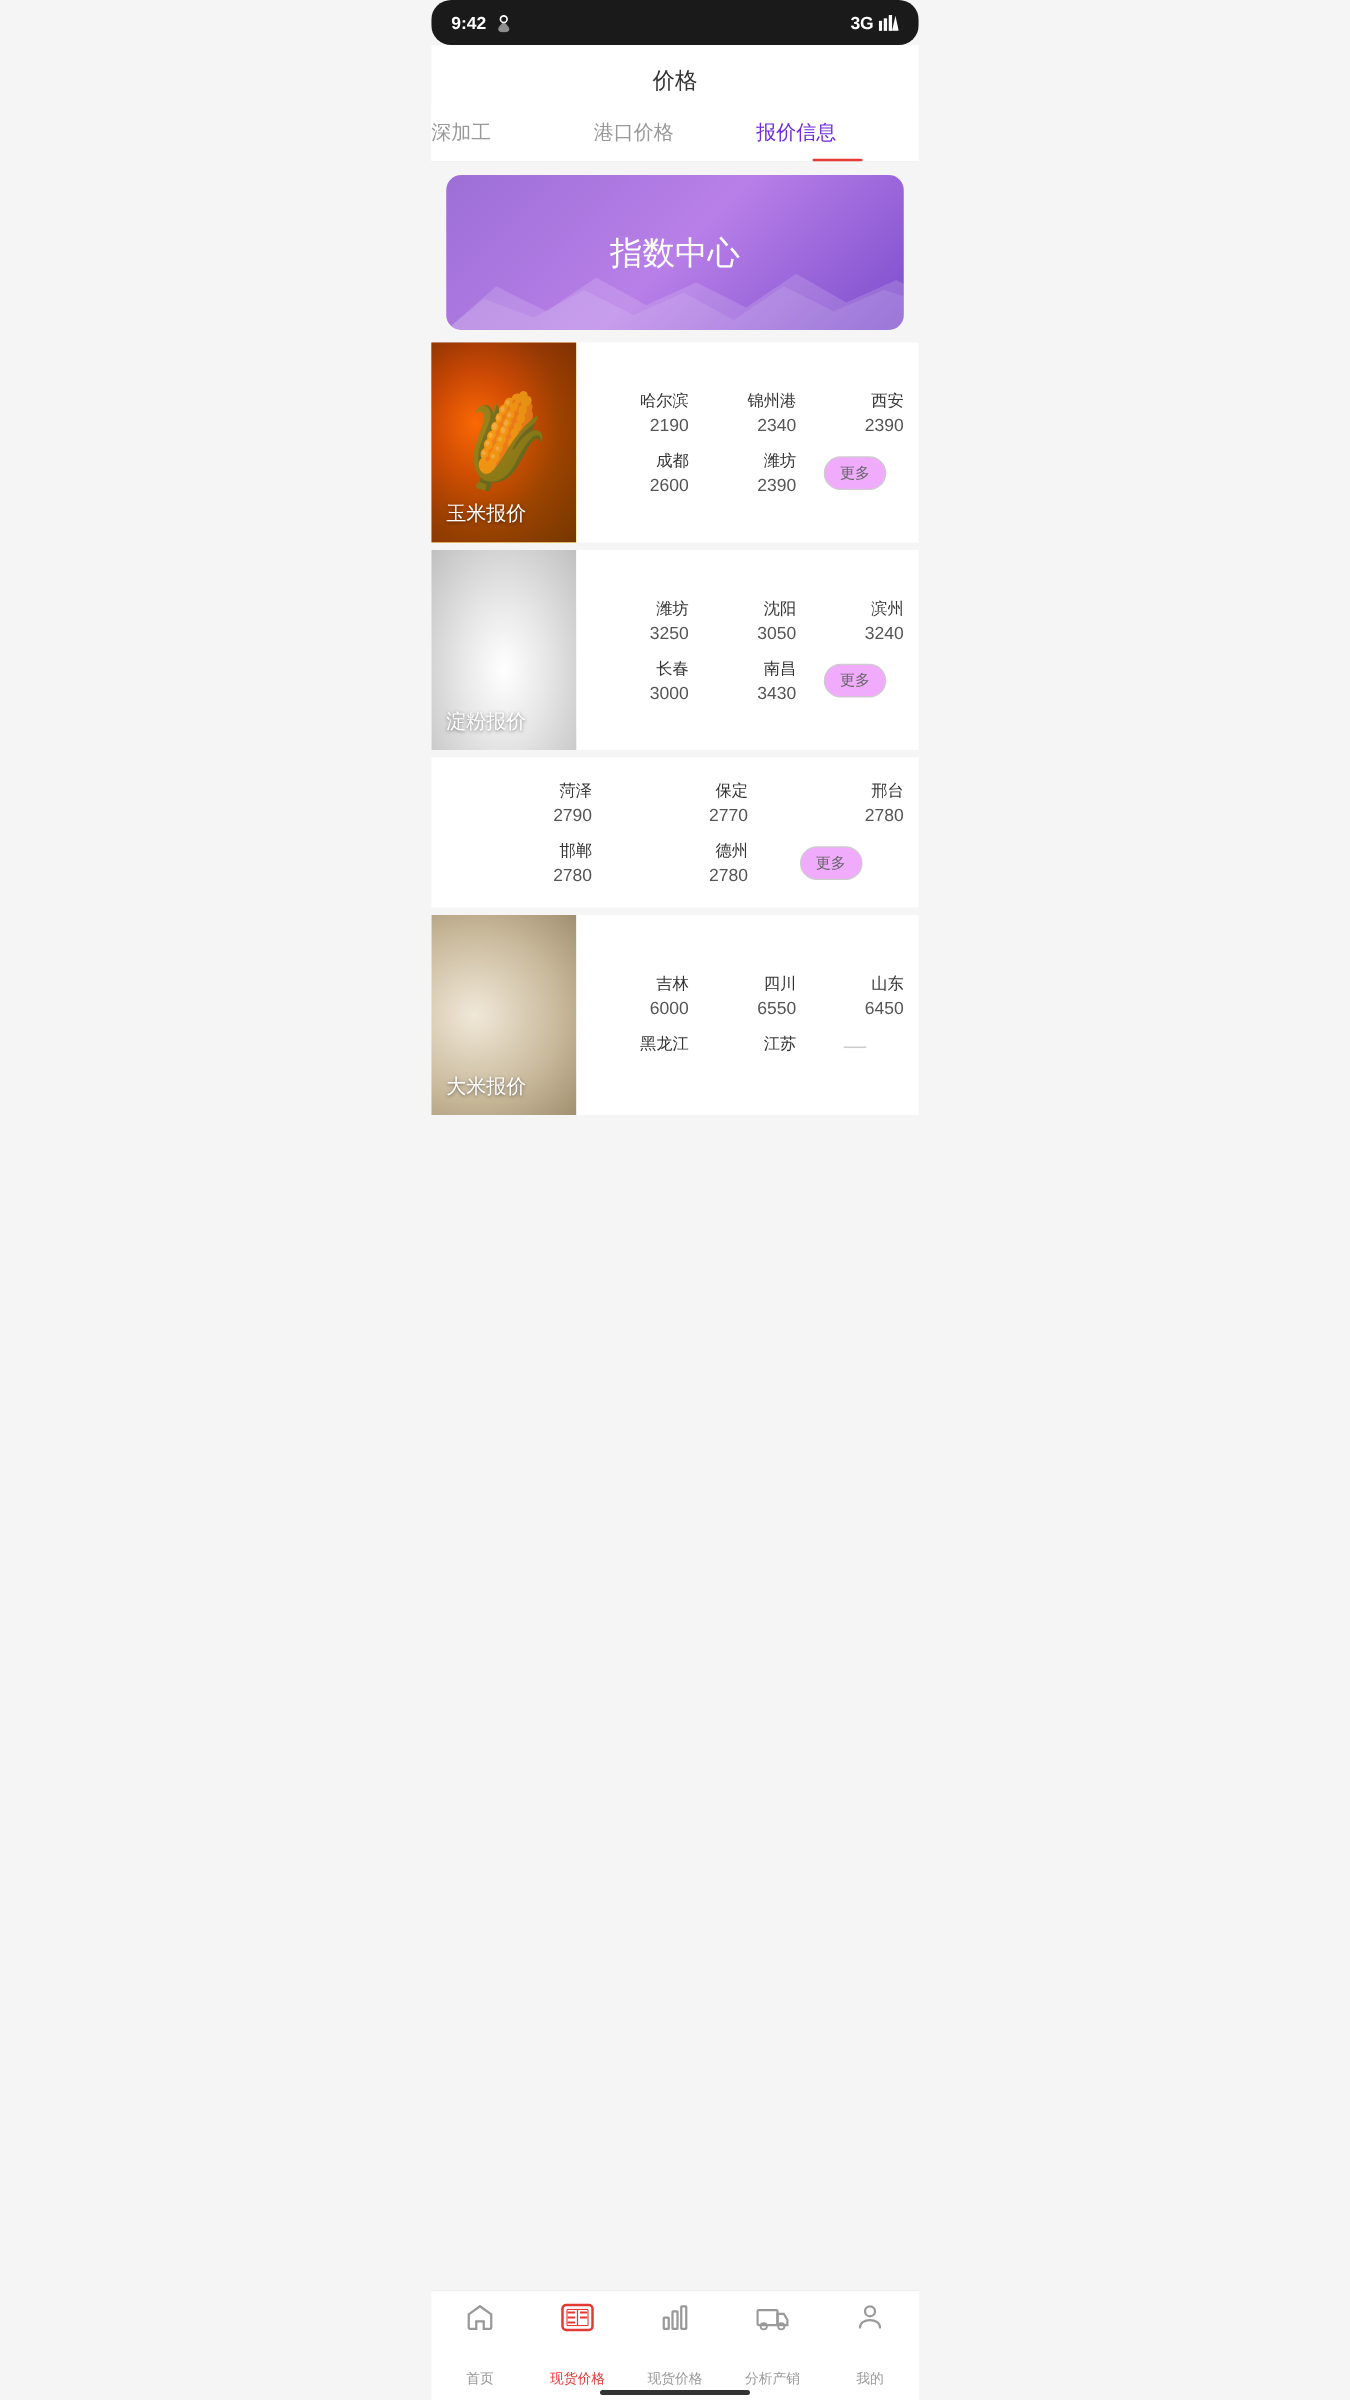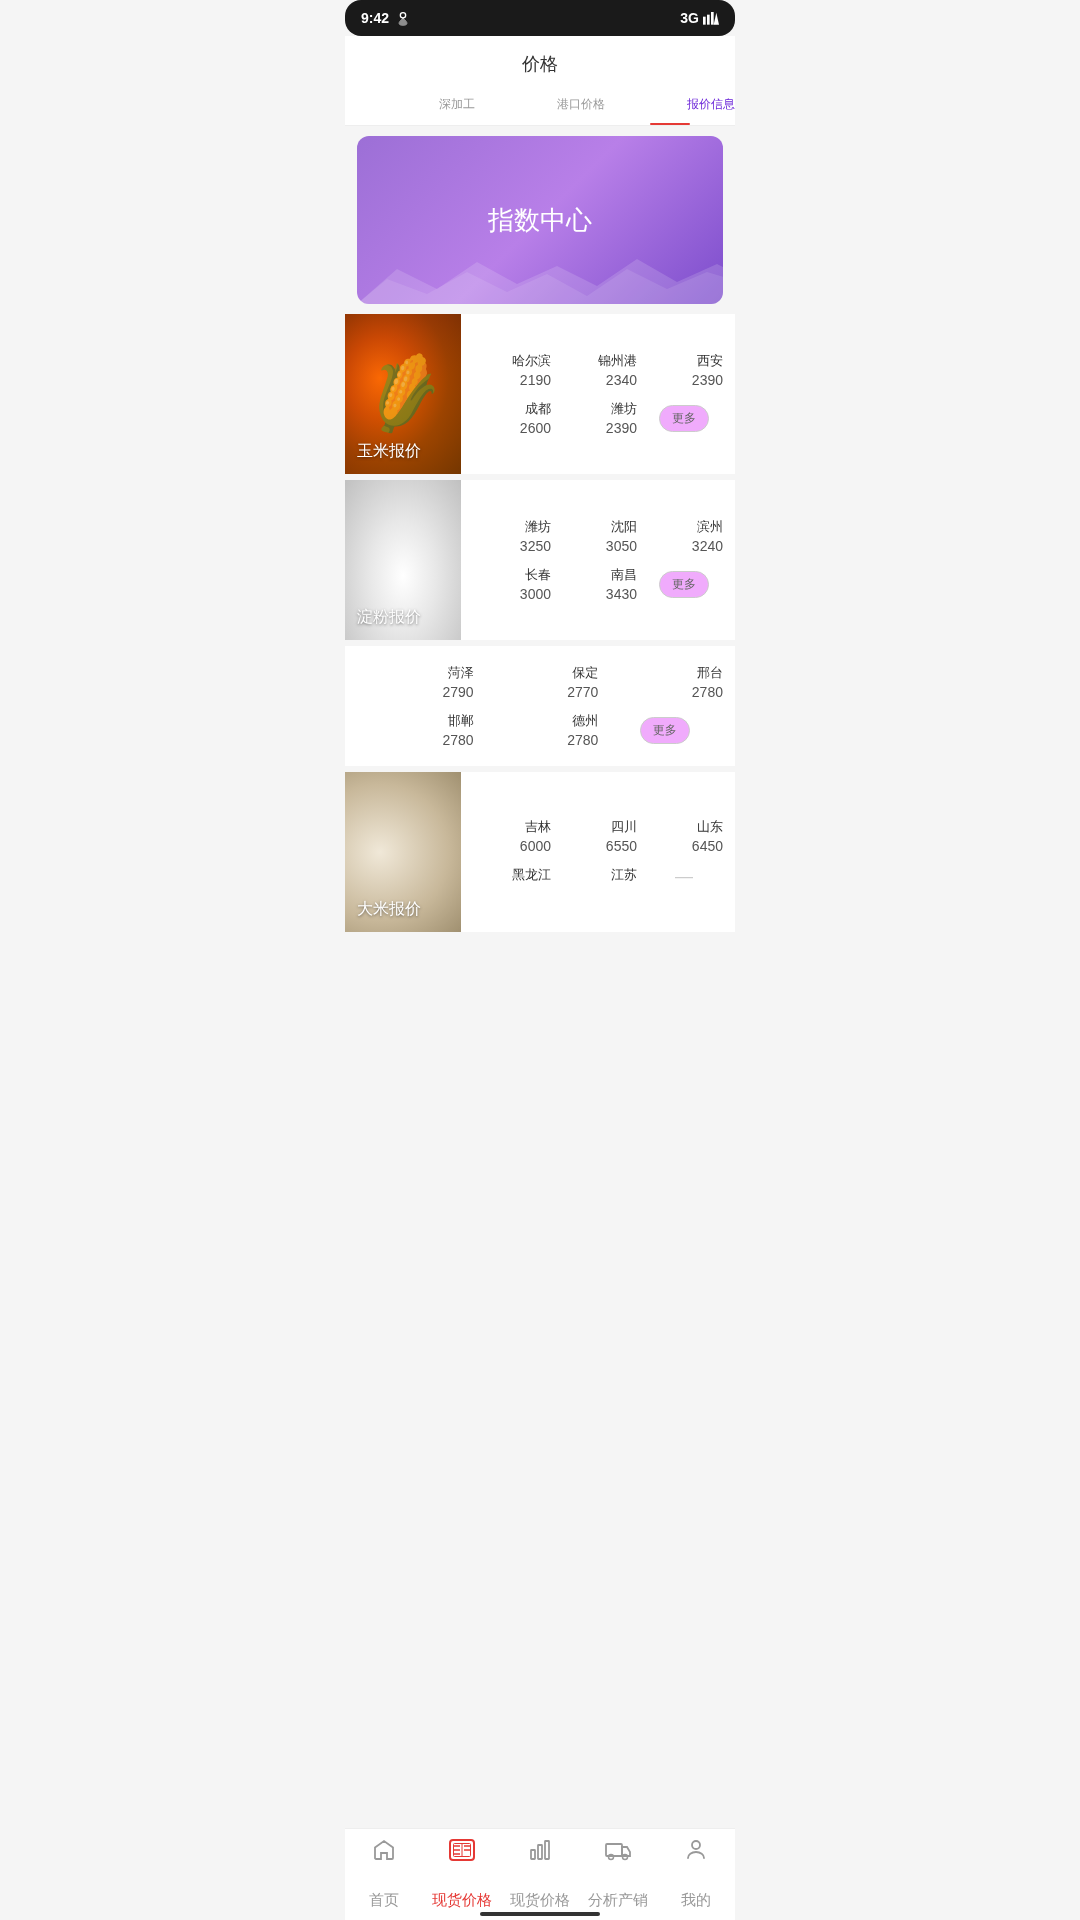--- a/index.html
+++ b/index.html
@@ -44,23 +44,23 @@
 
     
     .tabs {
       background: white;
       display: flex;
       justify-content: space-around;
       border-bottom: 1px solid #eee;
     }
     .tab {
       flex: 1;
-      text-align: right;
+      text-align: left;
       padding: 12px 0;
-      font-size: 12px;
+      font-size: 16px;
       color: #999;
       cursor: pointer;
       position: relative;
     }
     .tab.active {
       color: #6d28d9;
       font-weight: 400;
     }
     .tab.active::after {
       content: '';
@@ -77,21 +77,21 @@
     
     .content {
       padding-bottom: 70px;
     }
 
     
     .banner {
       margin: 10px 12px;
       background: linear-gradient(135deg, #9c6fd6 0%, #b87fe8 50%, #7c4dcc 100%);
       border-radius: 12px;
-      height: 168px;
+      height: 124px;
       display: flex;
       align-items: center;
       justify-content: center;
       position: relative;
       overflow: hidden;
     }
     .banner-title {
       color: white;
       font-size: 26px;
       font-weight: 500;
@@ -245,21 +245,21 @@
       flex: 1;
     }
     .nav-icon {
       width: 26px;
       height: 26px;
       display: flex;
       align-items: center;
       justify-content: center;
     }
     .nav-label {
-      font-size: 15px;
+      font-size: 11px;
       color: #999;
       margin-top: 24px;
     }
     .nav-item.active .nav-label {
       color: #e53935;
     }
     .nav-item.active .nav-icon svg path,
     .nav-item.active .nav-icon svg rect,
     .nav-item.active .nav-icon svg line,
     .nav-item.active .nav-icon svg polyline {

